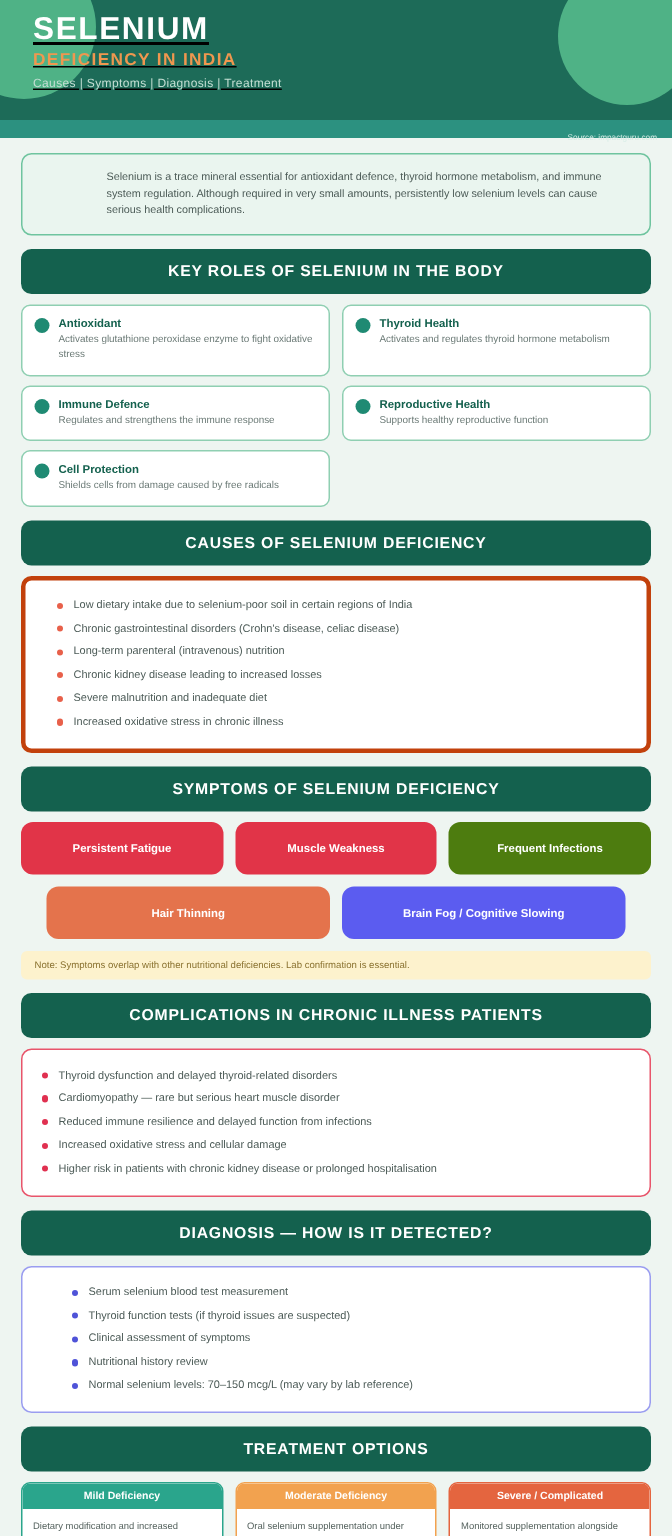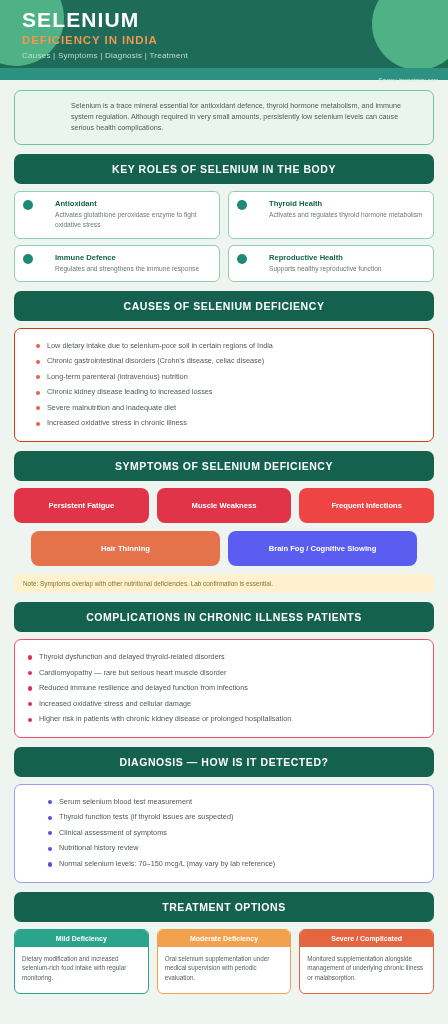--- a/index.html
+++ b/index.html
@@ -7,22 +7,23 @@
     width: 448px;
     background: #eef5f1;
     font-family: "Liberation Sans", sans-serif;
   }
   body { width: 448px; }
 
   
   .header {
     position: relative;
     background: #1d6b58;
-    height: 68px;
+    height: 80px;
     overflow: hidden;
+    text-decoration: underline;
   }
   .header .circ-left {
     position: absolute;
     left: -32px; top: -30px;
     width: 96px; height: 96px;
     border-radius: 50%;
     background: #4fb286;
   }
   .header .circ-right {
     position: absolute;
@@ -103,21 +104,21 @@
 
   
   .roles { display: flex; flex-wrap: wrap; gap: 6px 8px; }
   .role-card {
     flex: 0 0 calc(50% - 4px);
     border: 1px solid #8fcfb2;
     border-radius: 6px;
     background: #ffffff;
     padding: 7px 8px 8px 8px;
     display: flex;
-    gap: 22px;
+    gap: 6px;
     align-items: flex-start;
   }
   .dot-lg {
     flex: 0 0 auto;
     width: 10px; height: 10px;
     border-radius: 50%;
     background: #1f8a73;
     margin-top: 1px;
   }
   .role-title {
@@ -131,21 +132,21 @@
     font-size: 6.6px;
     line-height: 1.45;
   }
 
   
   .list-card {
     border-radius: 7px;
     background: #ffffff;
     padding: 9px 12px 10px 12px;
   }
-  .list-card.causes { border: 1px solid #c2410c; padding-left: 20px; }
+  .list-card.causes { border: 3px solid #c2410c; padding-left: 20px; }
   .list-card.comps  { border: 1px solid #e8556b; }
   .list-card.diag   { border: 1px solid #9a9df0; padding-left: 32px; }
   .list-card li {
     list-style: none;
     color: #4c5b57;
     font-size: 7.3px;
     line-height: 1.42;
     padding: 2.6px 0 2.6px 12px;
     position: relative;
   }
@@ -253,41 +254,48 @@
       <div>
         <div class="role-title">Immune Defence</div>
         <div class="role-desc">Regulates and strengthens the immune response</div>
       </div>
     </div>
     <div class="role-card">
       <span class="dot-lg"></span>
       <div>
         <div class="role-title">Reproductive Health</div>
         <div class="role-desc">Supports healthy reproductive function</div>
+      </div>
+    </div>
+    <div class="role-card">
+      <span class="dot-lg"></span>
+      <div>
+        <div class="role-title">Cell Protection</div>
+        <div class="role-desc">Shields cells from damage caused by free radicals</div>
       </div>
     </div>
   </div>
 
   <div class="band">CAUSES OF SELENIUM DEFICIENCY</div>
   <div class="list-card causes">
     <ul>
       <li>Low dietary intake due to selenium-poor soil in certain regions of India</li>
       <li>Chronic gastrointestinal disorders (Crohn's disease, celiac disease)</li>
       <li>Long-term parenteral (intravenous) nutrition</li>
       <li>Chronic kidney disease leading to increased losses</li>
       <li>Severe malnutrition and inadequate diet</li>
       <li>Increased oxidative stress in chronic illness</li>
     </ul>
   </div>
 
   <div class="band">SYMPTOMS OF SELENIUM DEFICIENCY</div>
   <div class="pill-row">
     <div class="pill" style="background: rgb(225, 52, 72);">Persistent Fatigue</div>
     <div class="pill" style="background: rgb(225, 52, 72);">Muscle Weakness</div>
-    <div class="pill" style="background: #ef4444; text-align: center;">Frequent Infections</div>
+    <div class="pill" style="background: #4d7c0f; text-align: center;">Frequent Infections</div>
   </div>
   <div class="pill-row second">
     <div class="pill" style="background: rgb(228, 115, 76);">Hair Thinning</div>
     <div class="pill" style="background: rgb(91, 92, 240);">Brain Fog / Cognitive Slowing</div>
   </div>
   <div class="note-box">Note: Symptoms overlap with other nutritional deficiencies. Lab confirmation is essential.</div>
 
   <div class="band">COMPLICATIONS IN CHRONIC ILLNESS PATIENTS</div>
   <div class="list-card comps">
     <ul>

